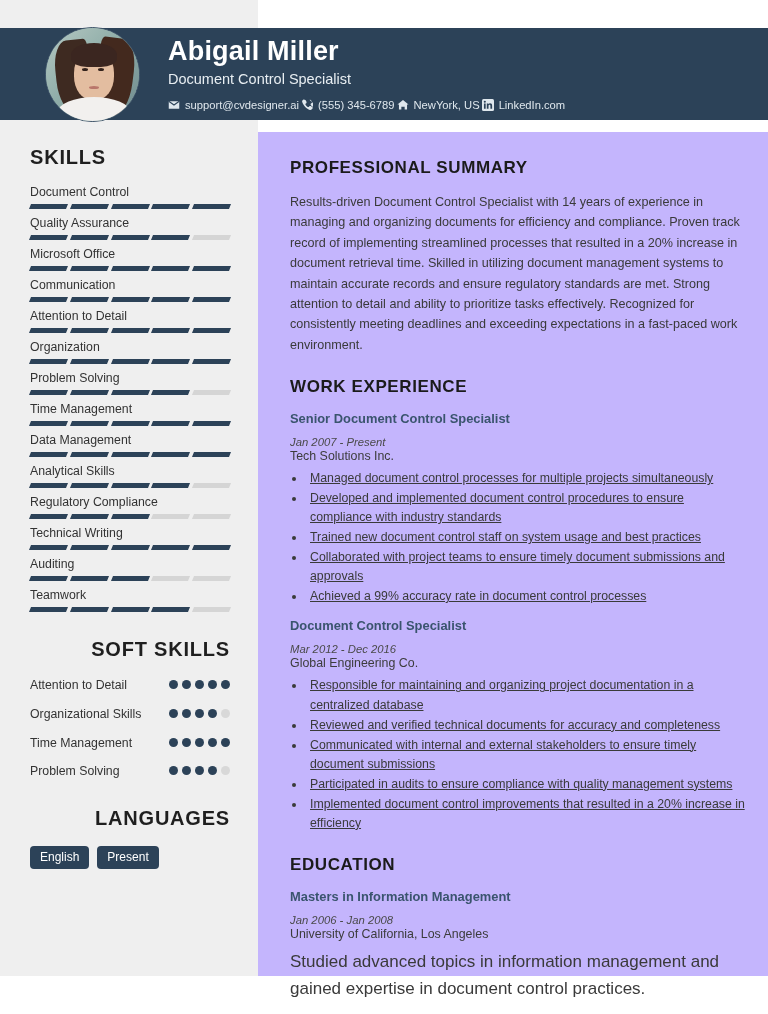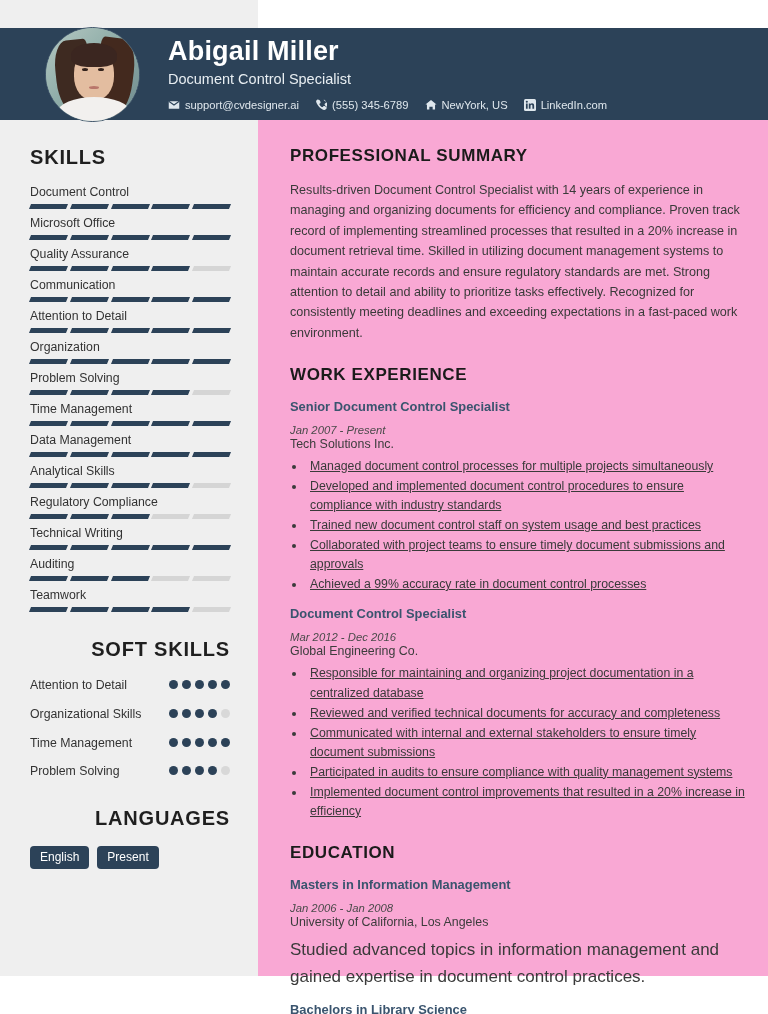--- a/index.html
+++ b/index.html
@@ -49,28 +49,28 @@
   .avatar .eyeL { position:absolute; left:36px; top:40px; width:6px; height:3px;
     background:#32211b; border-radius:50%; }
   .avatar .eyeR { position:absolute; left:52px; top:40px; width:6px; height:3px;
     background:#32211b; border-radius:50%; }
   .avatar .mouth { position:absolute; left:43px; top:58px; width:10px; height:3px;
     background:#b9766a; border-radius:50%; }
 
   .head-text { margin-left: 28px; }
   .name { color: #ffffff; font-size: 27px; font-weight: bold; letter-spacing: .2px; line-height: 1.1; }
   .role { color: #e8eef2; font-size: 14.5px; margin-top: 5px; font-weight: normal; }
-  .contacts { display: flex; align-items: center; gap: 16px; margin-top: 12px; flex-wrap: nowrap; }
+  .contacts { display: flex; align-items: center; gap: 2px; margin-top: 12px; flex-wrap: nowrap; }
   .contact { display: flex; align-items: center; gap: 5px; color: #dfe7ed; font-size: 11.2px; white-space: nowrap; }
   .contact svg { flex: 0 0 auto; display:block; }
 
   
   .body { display: flex; width: 100%; height: calc(1014px - 158px); }
   .sidebar { width: 258px; flex: 0 0 258px; background: #efefef; padding: 26px 28px 0 30px; }
-  .main { flex: 1; background: #f9a8d4; padding: 26px 22px 0 32px; }
+  .main { flex: 1; background: #c4b5fd; padding: 26px 22px 0 32px; margin-top: 12px; }
 
   .side-heading {
     font-size: 20px; font-weight: bold; color: #1f1f1f;
     letter-spacing: .8px; margin-bottom: 16px;
   }
   .side-heading.spaced { margin-top: 26px; text-align: right; }
 
   
   .skill { margin-bottom: 7px; }
   .skill-label { font-size: 12.3px; color: #333333; margin-bottom: 5px; }
@@ -196,37 +196,37 @@
             <div class="skill-label">Document Control</div>
             <div class="bar">
               <span class="seg on"></span>
               <span class="seg on"></span>
               <span class="seg on"></span>
               <span class="seg on"></span>
               <span class="seg on"></span>
             </div>
           </div>
           <div class="skill">
+            <div class="skill-label">Quality Assurance</div>
+            <div class="bar">
+              <span class="seg on"></span>
+              <span class="seg on"></span>
+              <span class="seg on"></span>
+              <span class="seg on"></span>
+              <span class="seg"></span>
+            </div>
+          </div>
+          <div class="skill">
             <div class="skill-label">Microsoft Office</div>
             <div class="bar">
               <span class="seg on"></span>
               <span class="seg on"></span>
               <span class="seg on"></span>
               <span class="seg on"></span>
               <span class="seg on"></span>
-            </div>
-          </div>
-          <div class="skill">
-            <div class="skill-label">Quality Assurance</div>
-            <div class="bar">
-              <span class="seg on"></span>
-              <span class="seg on"></span>
-              <span class="seg on"></span>
-              <span class="seg on"></span>
-              <span class="seg"></span>
             </div>
           </div>
           <div class="skill">
             <div class="skill-label">Communication</div>
             <div class="bar">
               <span class="seg on"></span>
               <span class="seg on"></span>
               <span class="seg on"></span>
               <span class="seg on"></span>
               <span class="seg on"></span>

